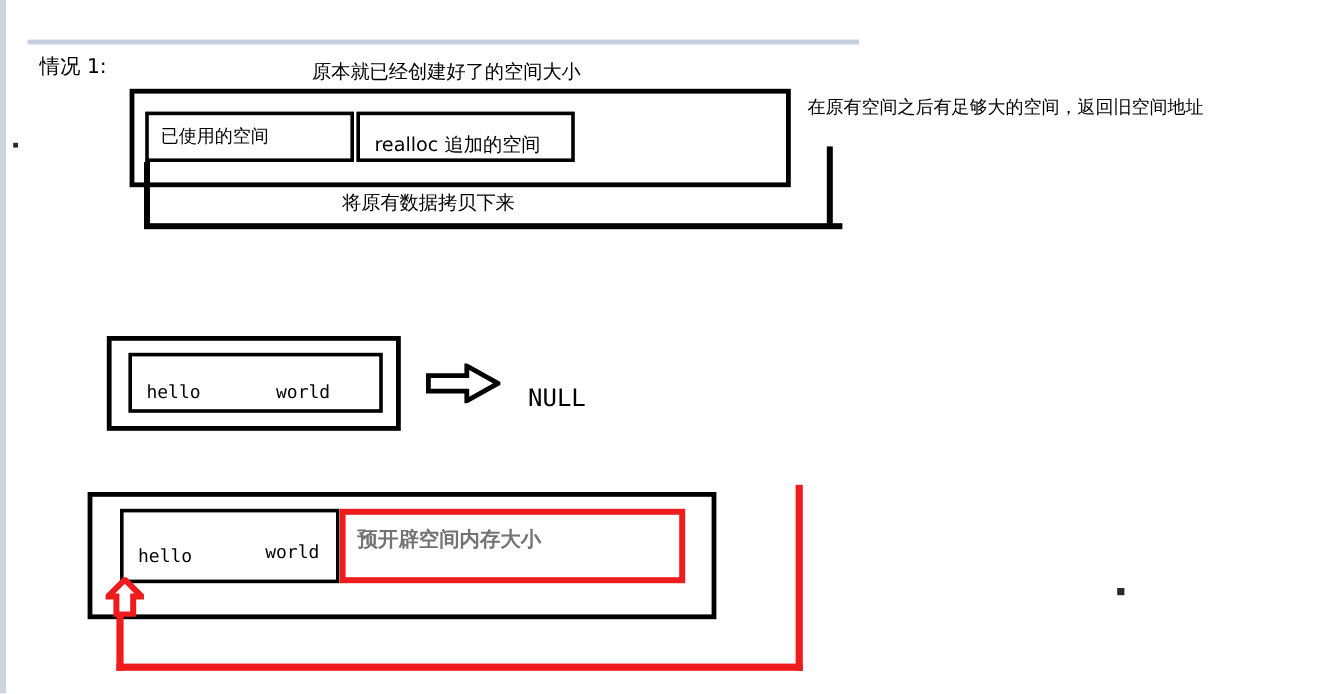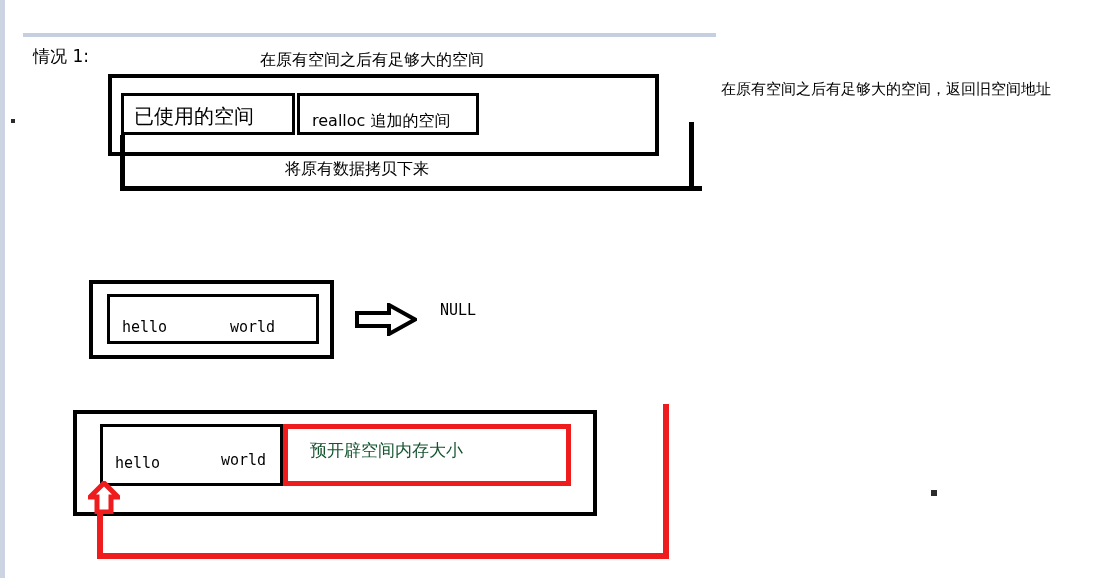--- a/index.html
+++ b/index.html
@@ -83,55 +83,55 @@
     border: 5px solid #ee1c1c;
     box-sizing: border-box;
     background: #ffffff;
   }
 
   
   #s1-title        { left: 33px;  top: 47px;  font-size: 17px; }
   #s1-top-caption  { left: 260px; top: 51px;  font-size: 16px; }
   #s1-outer        { left: 108px; top: 74px;  width: 551px; height: 82px; }
   #s1-used-box     { left: 121px; top: 93px;  width: 174px; height: 42px; }
-  #s1-used-label   { left: 134px; top: 105px; font-size: 20px; }
+  #s1-used-label   { left: 134px; top: 105px; font-size: 15px; }
   #s1-add-box      { left: 297px; top: 93px;  width: 182px; height: 42px; }
   #s1-add-label    { left: 312px; top: 112px; font-size: 16px; }
   #s1-mid-caption  { left: 285px; top: 160px; font-size: 16px; }
-  #s1-right-note   { left: 673px; top: 81px;  font-size: 15px; width: 330px; white-space: normal; margin-left: 48px; }
+  #s1-right-note   { left: 673px; top: 81px;  font-size: 15px; width: 330px; white-space: normal; }
 
   
   #s1-ptr-v   { left: 120px; top: 135px; width: 5px;  height: 53px; }
   #s1-ptr-h   { left: 120px; top: 186px; width: 582px; height: 5px; }
   
   #s1-note-v  { left: 689px; top: 122px; width: 5px;  height: 66px; }
 
   
   #s2-title      { left: 33px;  top: 249px; font-size: 16px; }
   #s2-outer      { left: 89px;  top: 280px; width: 245px; height: 79px; }
   #s2-inner      { left: 107px; top: 294px; width: 212px; height: 50px; }
   #s2-str-left   { left: 122px; top: 311px; font-size: 15px; }
   #s2-str-right  { left: 230px; top: 311px; font-size: 15px; }
-  #s2-null       { left: 440px; top: 294px; font-size: 15px; }
+  #s2-null       { left: 440px; top: 312px; font-size: 20px; }
 
   
   #s2-arrow {
     position: absolute;
     left: 355px; top: 303px;
     width: 62px; height: 33px;
   }
 
   
   #s3-caption   { left: 12px;  top: 386px; font-size: 15px; }
   #s3-outer     { left: 73px;  top: 410px; width: 524px; height: 106px; }
   #s3-inner     { left: 100px; top: 424px; width: 183px; height: 62px; }
   #s3-str-left  { left: 115px; top: 447px; font-size: 15px; }
   #s3-str-right { left: 221px; top: 444px; font-size: 15px; }
   #s3-redbox    { left: 283px; top: 424px; width: 288px; height: 62px; }
-  #s3-red-label { left: 310px; top: 441px; font-size: 17px; color: #14532d; }
+  #s3-red-label { left: 298px; top: 441px; font-size: 17px; color: #737373; font-weight: bold; }
 
   
   #s3-red-v-right  { left: 663px; top: 404px;  width: 6px;  height: 155px; }
   #s3-red-h-bottom { left: 97px;  top: 553px;  width: 572px; height: 6px; }
   #s3-red-v-left   { left: 97px;  top: 508px;  width: 6px;  height: 51px; }
 
   
   #s3-red-arrow {
     position: absolute;
     left: 88px; top: 481px;
@@ -146,21 +146,21 @@
 
 <div id="canvas">
 
   <div class="left-rail"></div>
   <div class="top-divider"></div>
   <div class="stray-dot dot-left"></div>
   <div class="stray-dot dot-right"></div>
 
   <div class="label cjk" id="s1-title">情况 1:</div>
 
-  <div class="label cjk" id="s1-top-caption">在原有空间之后有足够大的空间</div>
+  <div class="label cjk" id="s1-top-caption">原本就已经创建好了的空间大小</div>
 
   <div class="box" id="s1-outer"></div>
 
   <div class="box box-thin" id="s1-used-box"></div>
   <div class="label cjk" id="s1-used-label">已使用的空间</div>
 
   <div class="box box-thin" id="s1-add-box"></div>
   <div class="label cjk" id="s1-add-label">realloc 追加的空间</div>
 
   <div class="vline" id="s1-ptr-v"></div>

